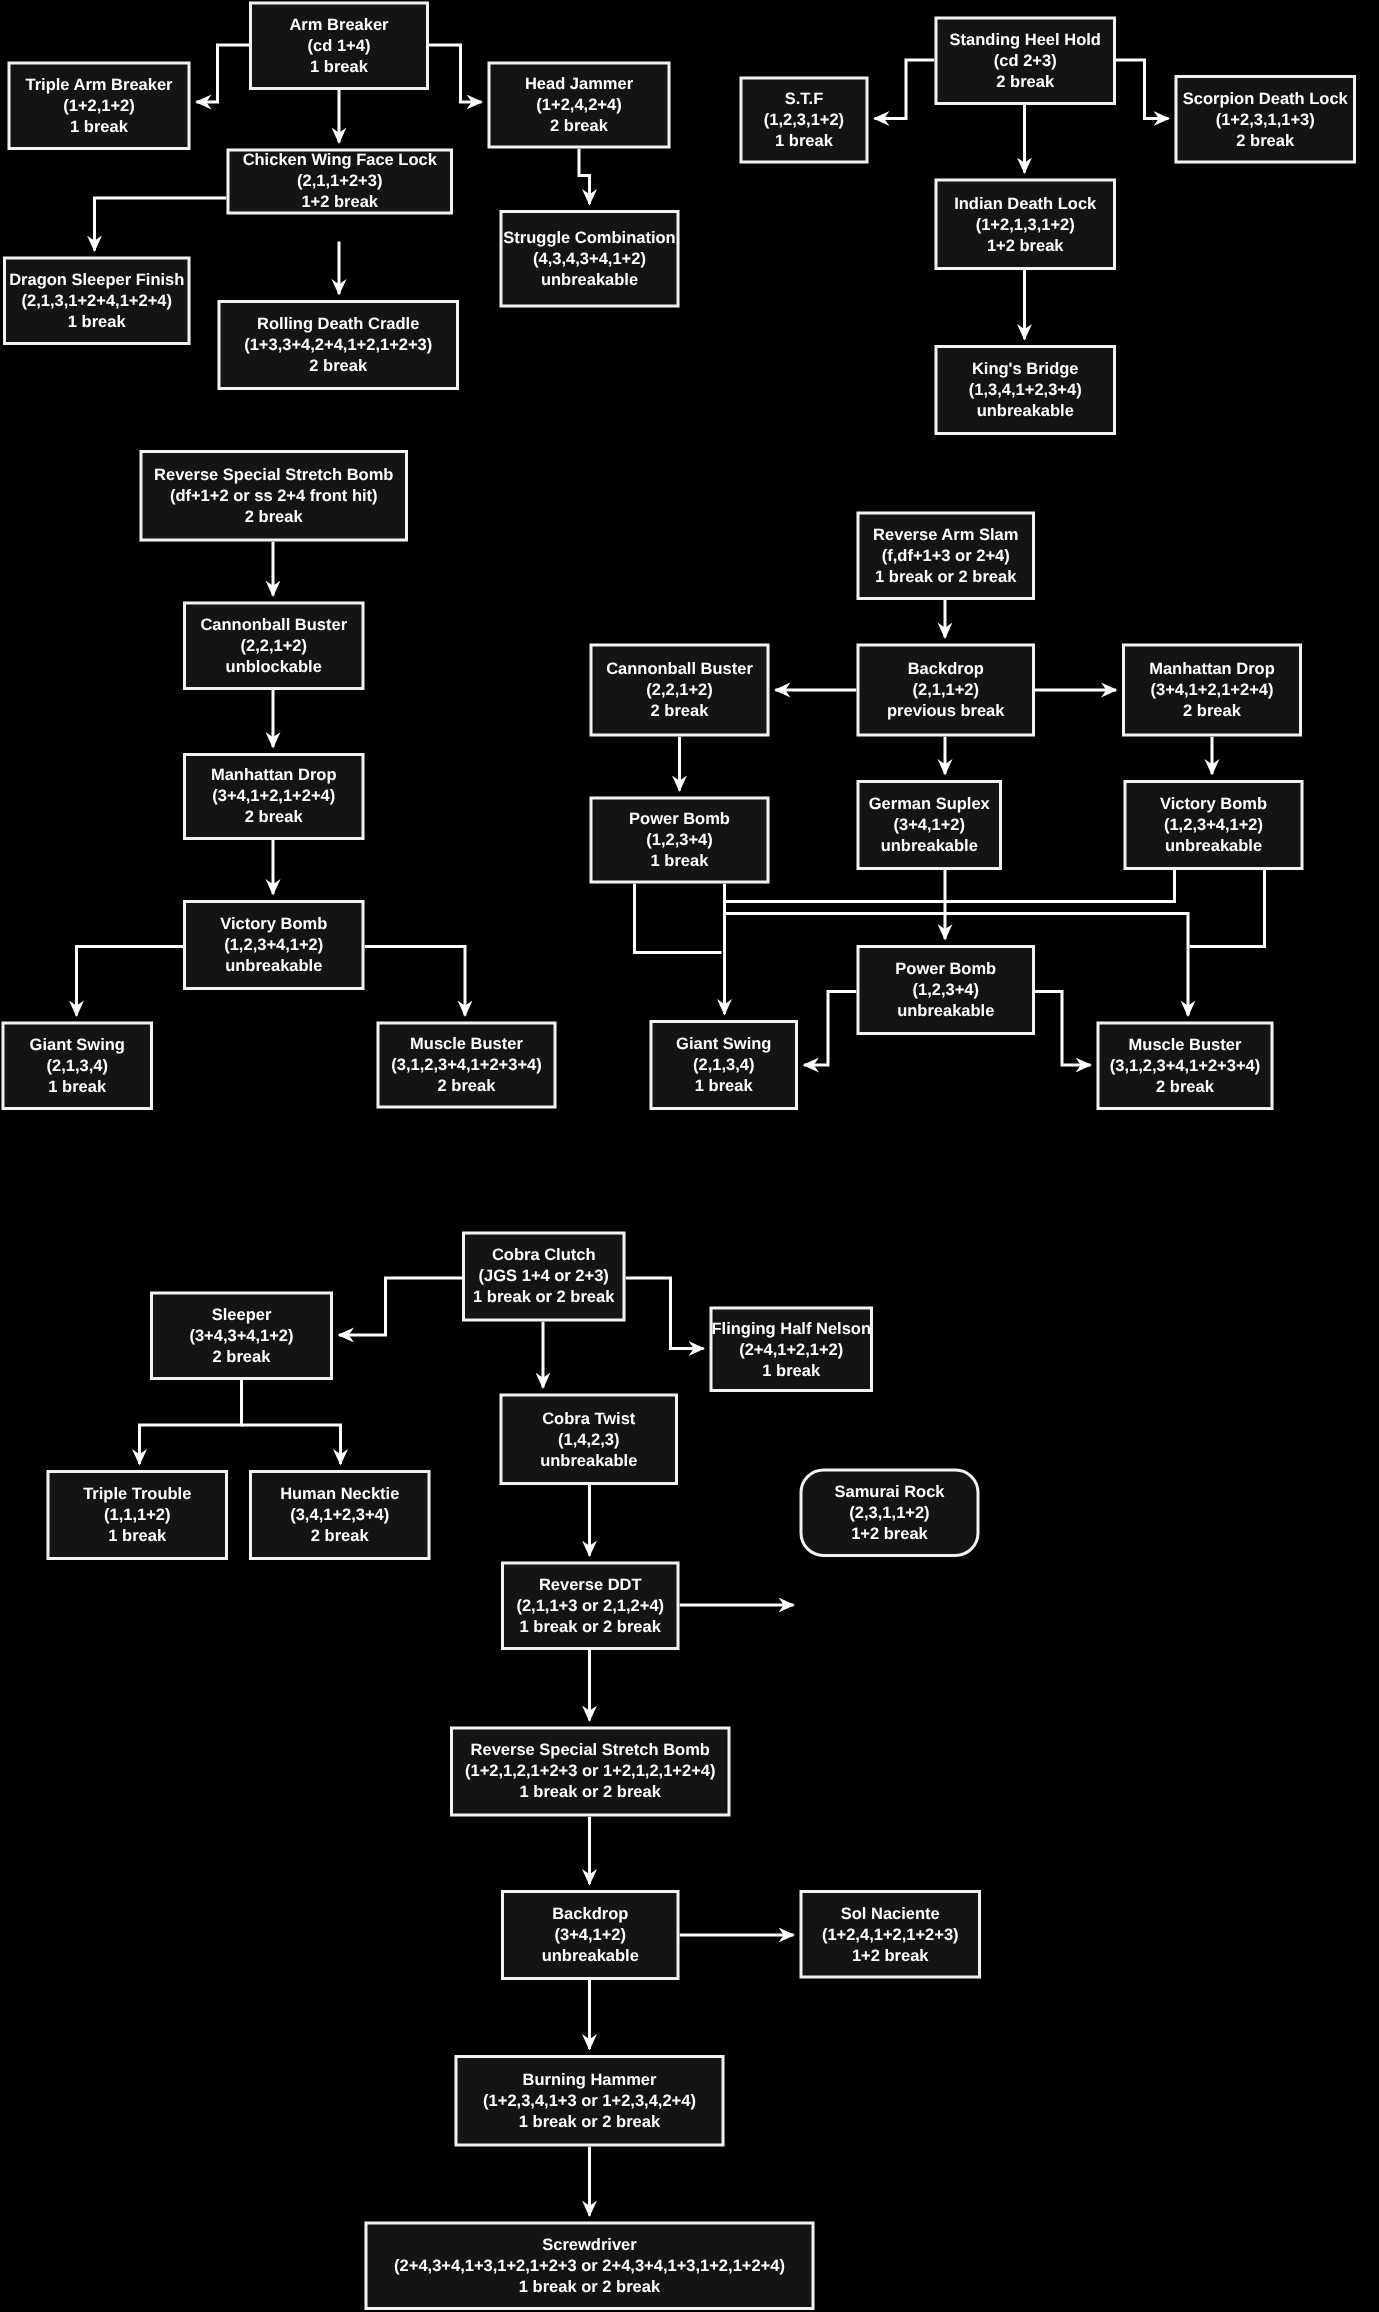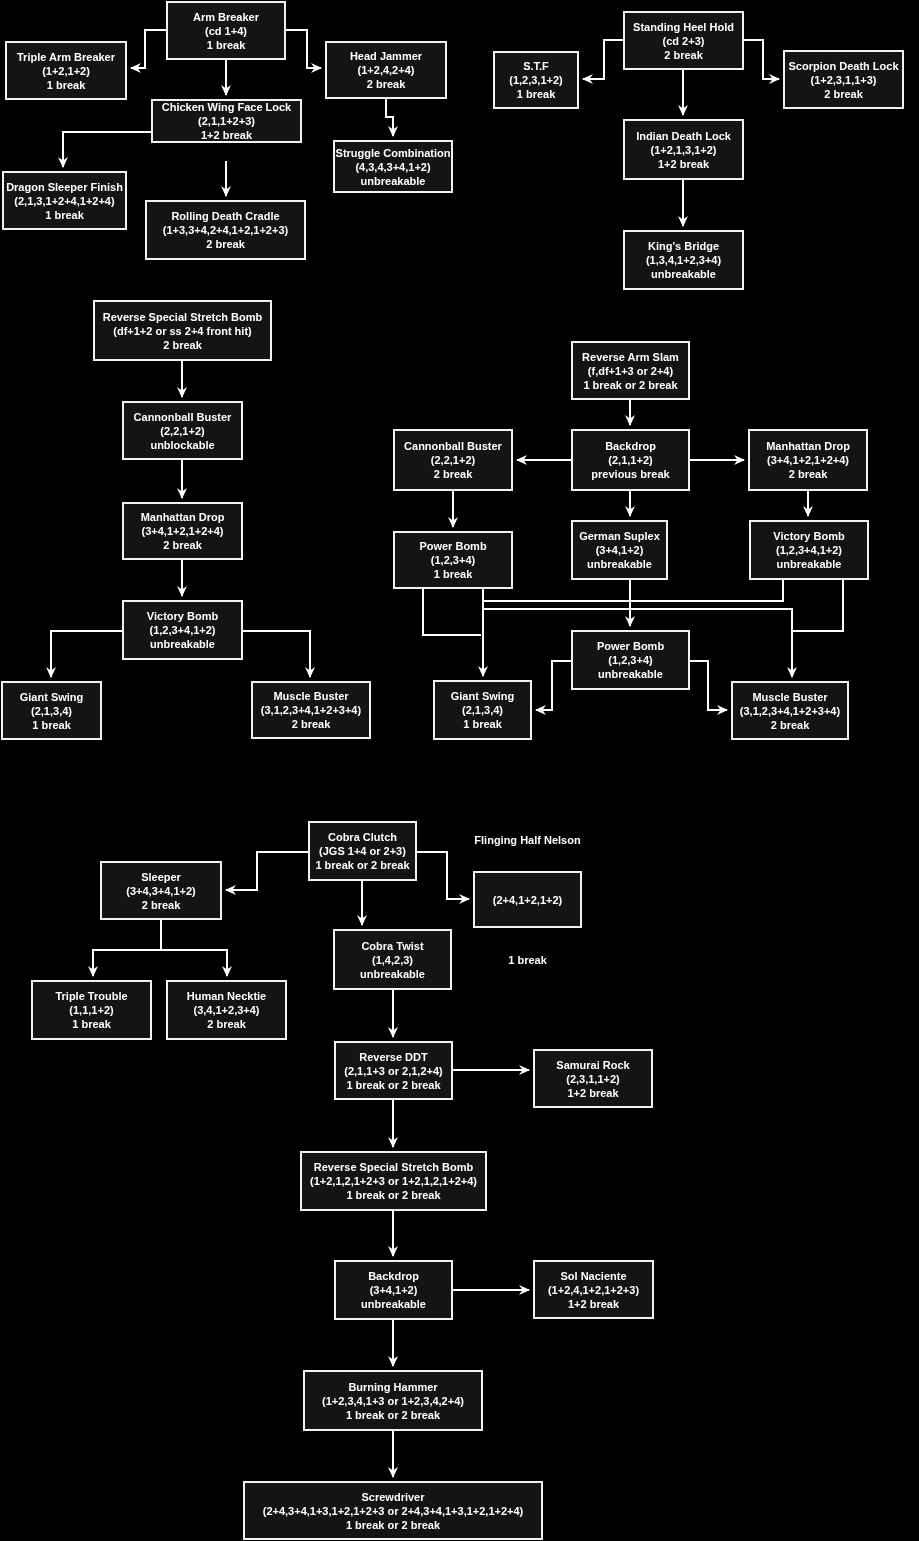--- a/index.html
+++ b/index.html
@@ -114,21 +114,21 @@
     <div class="node" style="left: 325px; top: 41px; width: 122px; height: 58px;">
     <span class="move">Head Jammer</span>
     <span class="combo">(1+2,4,2+4)</span>
     <span class="brk">2 break</span>
   </div>
     <div class="node" style="left: 151px; top: 99px; width: 151px; height: 44px;">
     <span class="move">Chicken Wing Face Lock</span>
     <span class="combo">(2,1,1+2+3)</span>
     <span class="brk">1+2 break</span>
   </div>
-    <div class="node" style="left: 333px; top: 140px; width: 120px; height: 53px;">
+    <div class="node" style="left: 333px; top: 140px; width: 120px; height: 65px;">
     <span class="move">Struggle Combination</span>
     <span class="combo">(4,3,4,3+4,1+2)</span>
     <span class="brk">unbreakable</span>
   </div>
     <div class="node" style="left: 2px; top: 171px; width: 125px; height: 59px;">
     <span class="move">Dragon Sleeper Finish</span>
     <span class="combo">(2,1,3,1+2+4,1+2+4)</span>
     <span class="brk">1 break</span>
   </div>
     <div class="node" style="left: 145px; top: 200px; width: 161px; height: 60px; text-align: right;">
@@ -244,21 +244,21 @@
     <div class="node" style="left: 308px; top: 821px; width: 109px; height: 60px;">
     <span class="move">Cobra Clutch</span>
     <span class="combo">(JGS 1+4 or 2+3)</span>
     <span class="brk">1 break or 2 break</span>
   </div>
     <div class="node" style="left: 100px; top: 861px; width: 122px; height: 59px;">
     <span class="move">Sleeper</span>
     <span class="combo">(3+4,3+4,1+2)</span>
     <span class="brk">2 break</span>
   </div>
-    <div class="node" style="left: 473px; top: 871px; width: 109px; height: 57px; gap: 46px;">
+    <div class="node" style="left: 473px; top: 871px; width: 109px; height: 57px;">
     <span class="move">Flinging Half Nelson</span>
     <span class="combo">(2+4,1+2,1+2)</span>
     <span class="brk">1 break</span>
   </div>
     <div class="node" style="left: 333px; top: 929px; width: 119px; height: 61px;">
     <span class="move">Cobra Twist</span>
     <span class="combo">(1,4,2,3)</span>
     <span class="brk">unbreakable</span>
   </div>
     <div class="node" style="left: 31px; top: 980px; width: 121px; height: 60px;">
@@ -269,21 +269,21 @@
     <div class="node" style="left: 166px; top: 980px; width: 121px; height: 60px;">
     <span class="move">Human Necktie</span>
     <span class="combo">(3,4,1+2,3+4)</span>
     <span class="brk">2 break</span>
   </div>
     <div class="node" style="left: 334px; top: 1041px; width: 119px; height: 59px;">
     <span class="move">Reverse DDT</span>
     <span class="combo">(2,1,1+3 or 2,1,2+4)</span>
     <span class="brk">1 break or 2 break</span>
   </div>
-    <div class="node" style="left: 533px; top: 1049px; width: 120px; height: 59px;">
+    <div class="node" style="left: 533px; top: 979px; width: 120px; height: 59px; border-radius: 16px;">
     <span class="move">Samurai Rock</span>
     <span class="combo">(2,3,1,1+2)</span>
     <span class="brk">1+2 break</span>
   </div>
     <div class="node" style="left: 300px; top: 1151px; width: 187px; height: 60px;">
     <span class="move">Reverse Special Stretch Bomb</span>
     <span class="combo">(1+2,1,2,1+2+3 or 1+2,1,2,1+2+4)</span>
     <span class="brk">1 break or 2 break</span>
   </div>
     <div class="node" style="left: 334px; top: 1260px; width: 119px; height: 60px;">

